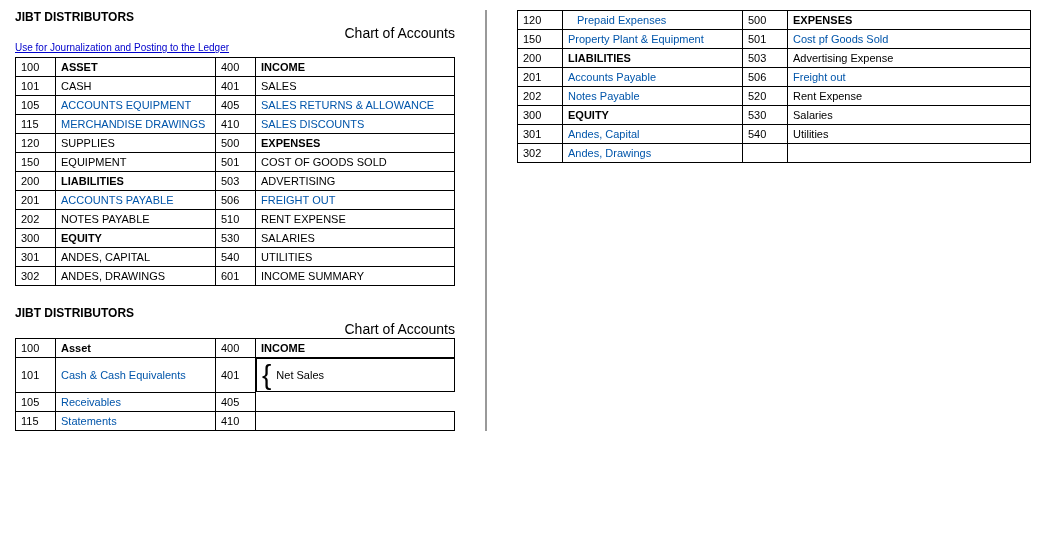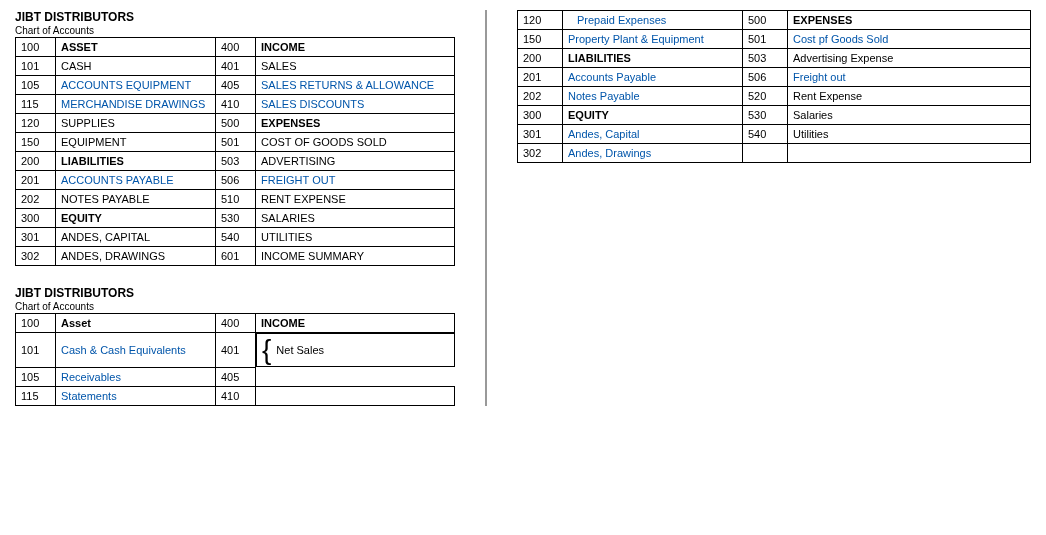--- a/index.html
+++ b/index.html
@@ -27,22 +27,23 @@
     }
     .right-column {
       flex: 1;
     }
     .section-title {
       font-weight: bold;
       font-size: 12px;
       margin-bottom: 1px;
     }
     .section-subtitle {
-      font-size: 10px;
+      font-size: 14px;
       margin-bottom: 1px;
+      text-align: right;
     }
     .section-subtitle-blue {
       font-size: 10px;
       color: #0000cc;
       margin-bottom: 4px;
       text-decoration: underline;
     }
     table {
       border-collapse: collapse;
       width: 100%;
@@ -58,20 +59,21 @@
     }
   </style>
 </head>
 <body>
 
 <div class="left-column">
 
   <div>
     <div class="section-title">JIBT DISTRIBUTORS</div>
     <div class="section-subtitle">Chart of Accounts</div>
+    <div class="section-subtitle-blue">Use for Journalization and Posting to the Ledger</div>
     <table>
       <tbody id="top-left-tbody">
           <tr>
             <td style="width: 40px;">100</td>
             <td style="width: 160px; font-weight: bold;">ASSET</td>
             <td style="width: 40px;">400</td>
             <td style="font-weight: bold;">INCOME</td>
           </tr>
           <tr>
             <td style="width: 40px;">101</td>

